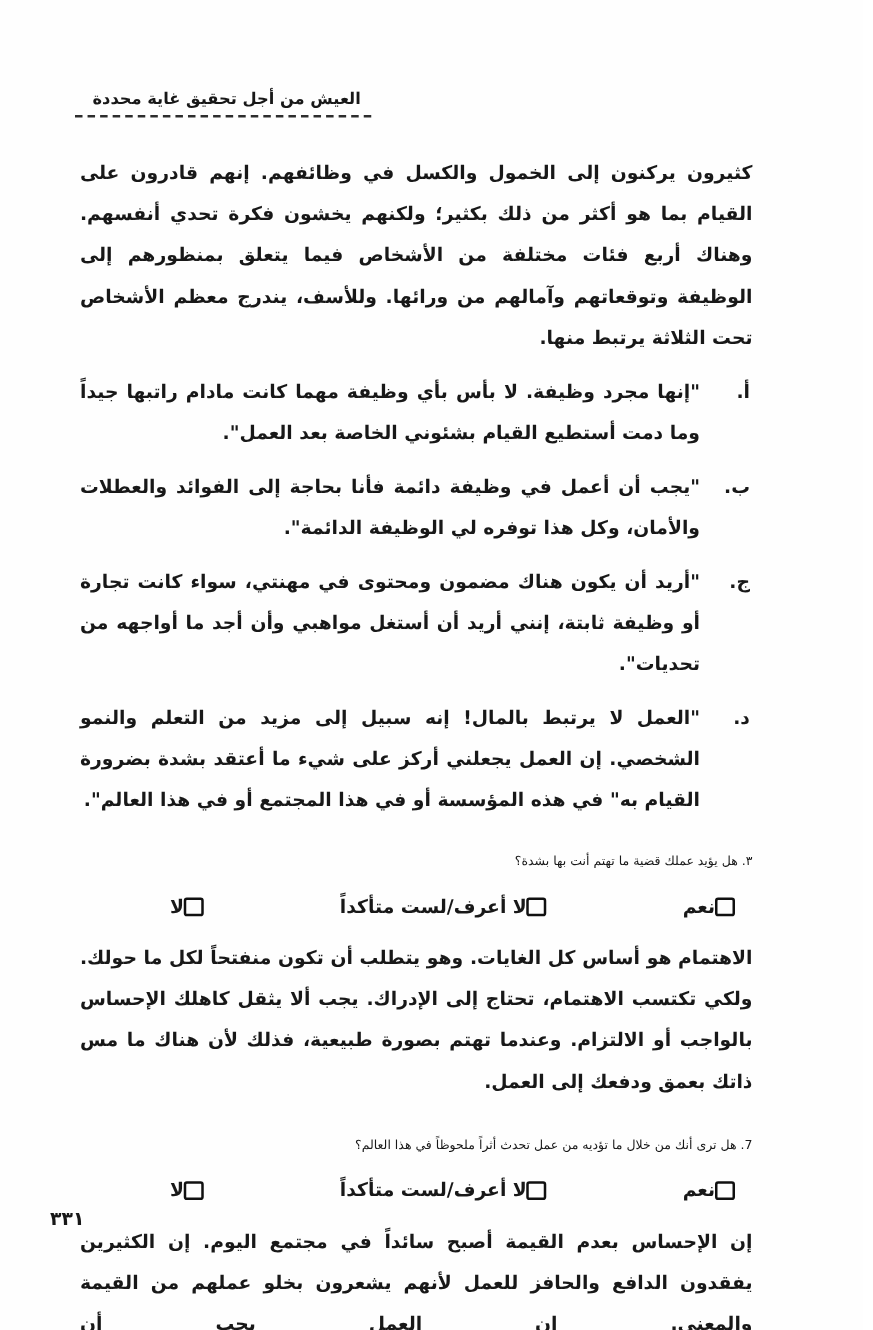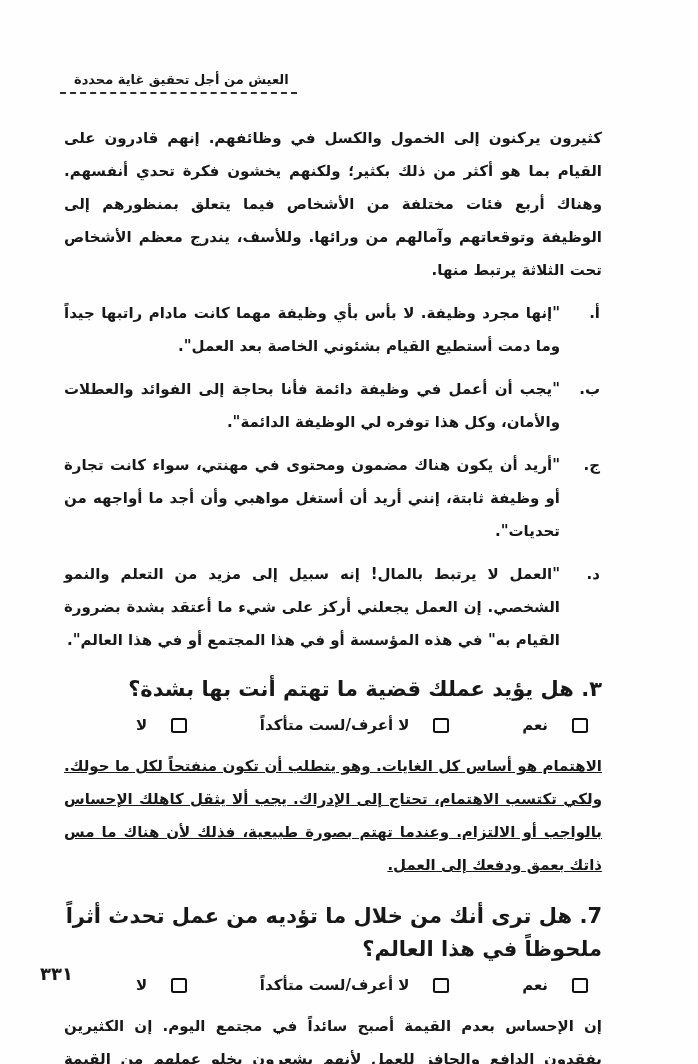--- a/index.html
+++ b/index.html
@@ -30,75 +30,75 @@
   }
   .para {
     font-size: 15px;
     font-weight: bold;
     line-height: 33px;
     text-align: justify;
     text-justify: inter-word;
     margin: 0;
   }
   .para-1 { margin-top: 28px; }
-  .para-2 { margin-top: 16px; text-decoration: underline; }
+  .para-2 { margin-top: 16px; }
   .para-3 { margin-top: 16px; text-align-last: justify; }
   .item {
     display: flex;
     margin-top: 10px;
     font-size: 15px;
     font-weight: bold;
     line-height: 33px;
   }
   .item:first-of-type { margin-top: 12px; }
   .item-marker {
     flex: 0 0 42px;
     box-sizing: border-box;
     padding-right: 2px;
   }
   .item-text {
     flex: 1;
     text-align: justify;
     text-justify: inter-word;
   }
   .question {
-    font-size: 21px;
-    font-weight: bold;
+    font-size: 10px;
+    font-weight: normal;
     line-height: 33px;
     margin: 16px 0 0 0;
   }
   .q4 { margin-top: 18px; }
   .answers {
     display: flex;
     justify-content: space-between;
     align-items: center;
     margin: 10px 14px 0 72px; 
     font-size: 15px;
     font-weight: bold;
   }
   .opt {
     display: flex;
     align-items: center;
-    gap: 24px;
+    gap: 0;
     white-space: nowrap;
   }
   .cb {
     display: inline-block;
     width: 12px;
     height: 11px;
     border: 2.5px solid #101010;
     border-radius: 2.5px;
     background: #fefefe;
     flex: 0 0 auto;
   }
   .page-number {
     position: absolute;
     left: 40px;
     bottom: 80px;
-    font-size: 18px;
+    font-size: 15px;
     font-weight: bold;
   }
 </style>
 </head>
 <body>
 
 <div class="page">
   <div class="content">
 
     <div class="running-head">العيش من أجل تحقيق غاية محددة</div>

